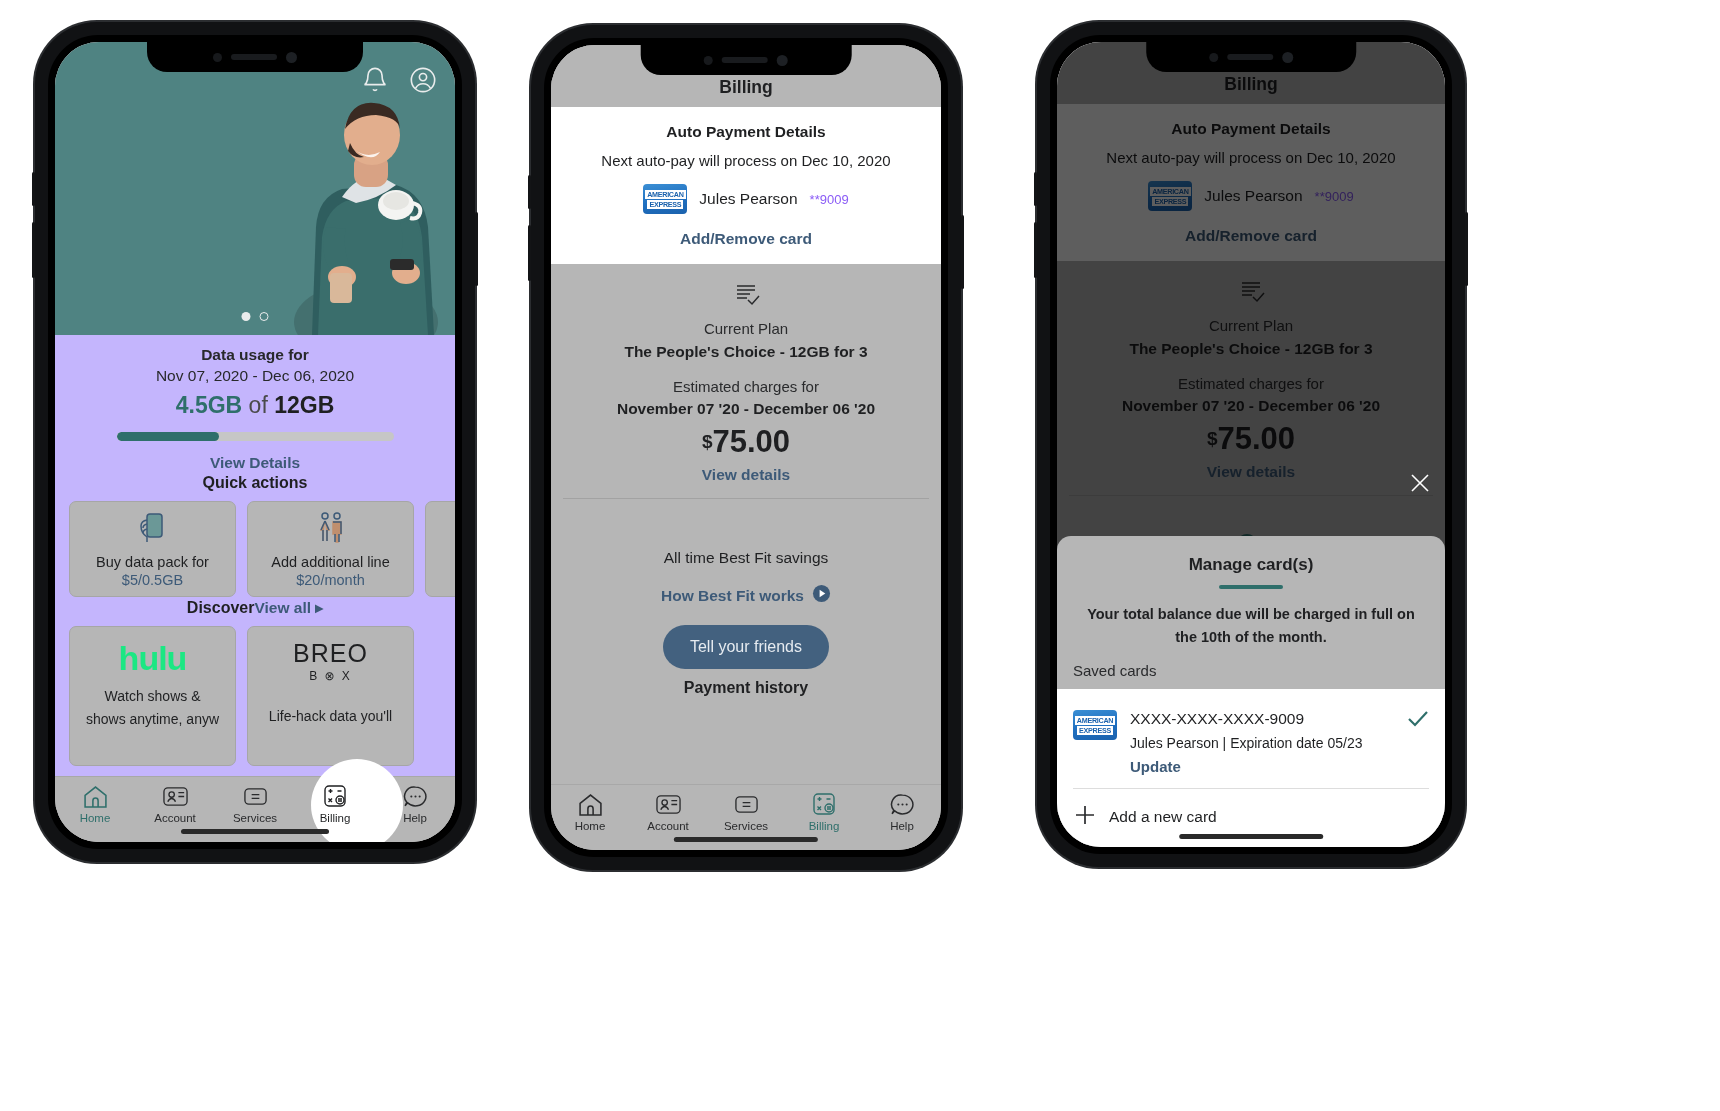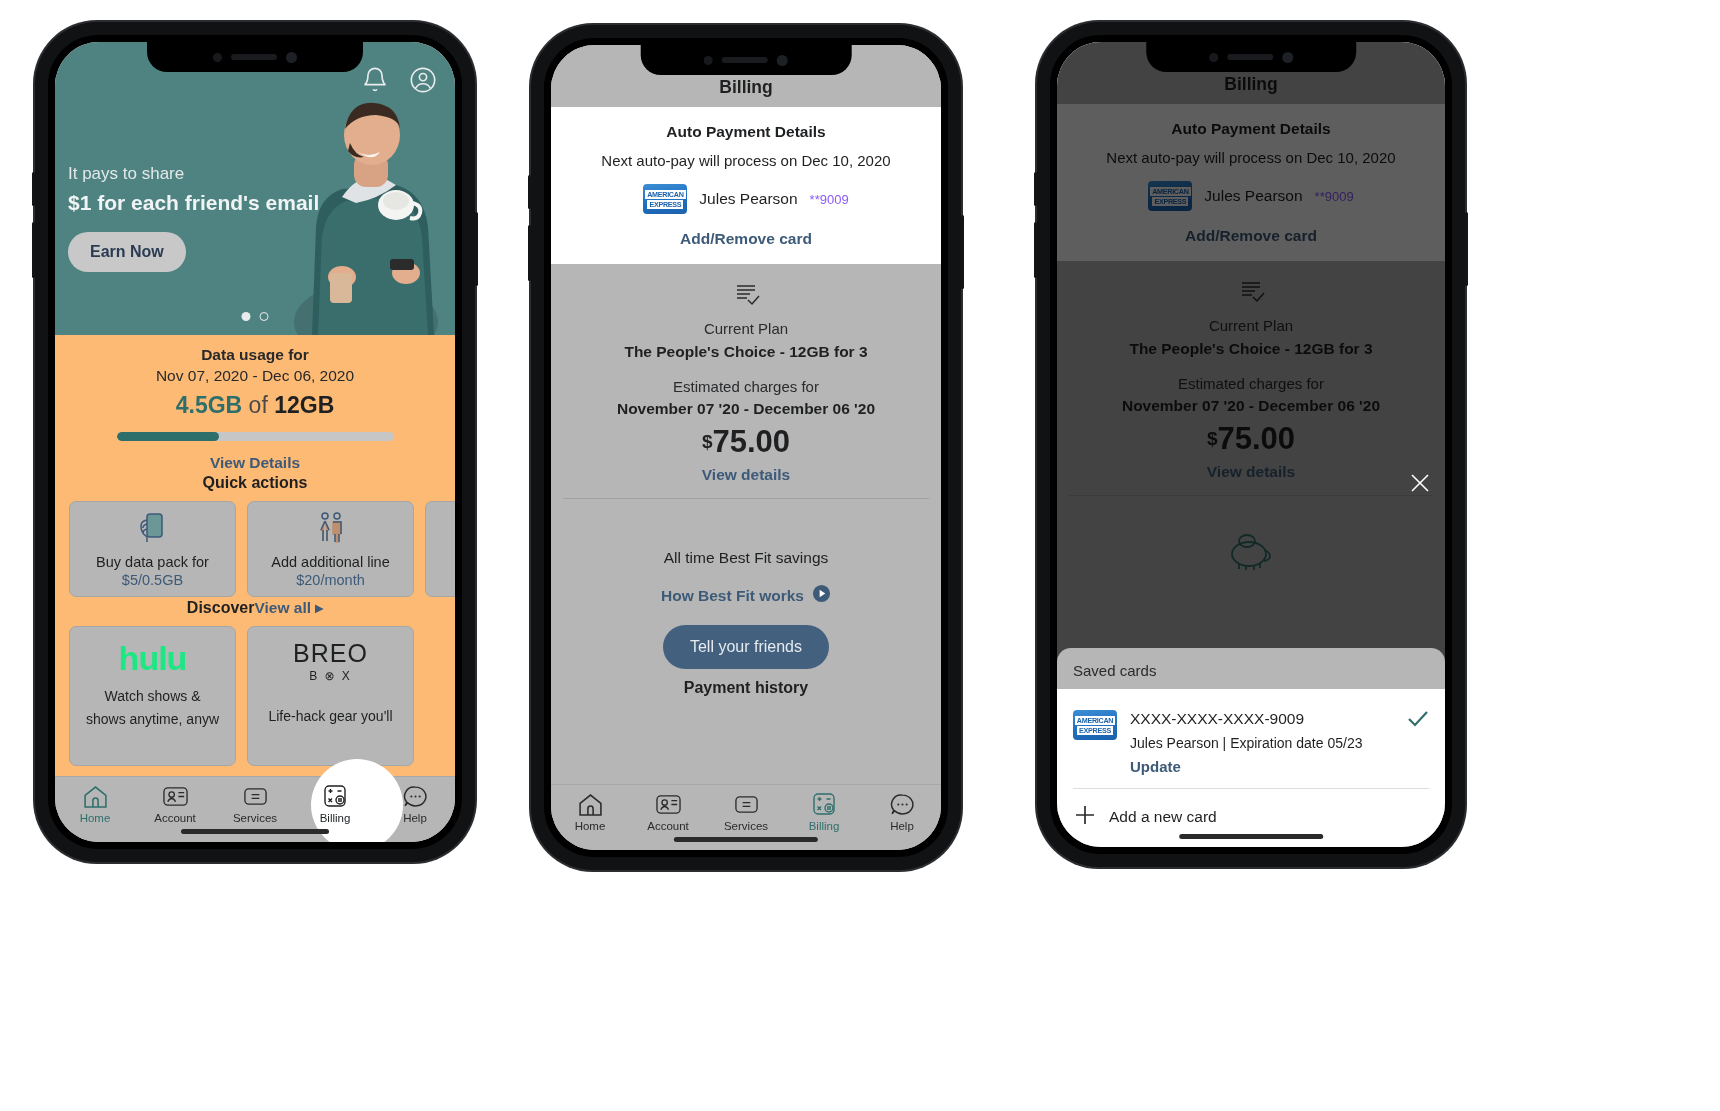--- a/index.html
+++ b/index.html
@@ -80,21 +80,21 @@
     display: inline-block; background: #c8c8c8; color: #2b3c52;
     border: none; font-size: 16px; font-weight: bold;
     padding: 11px 22px; border-radius: 22px; cursor: pointer;
     font-family: "Liberation Sans", sans-serif;
   }
   .dots { position: absolute; left: 50%; transform: translateX(-50%); bottom: 14px; display: flex; gap: 9px; z-index: 6;}
   .dot { width: 9px; height: 9px; border-radius: 50%; background: #e9ecec; }
   .dot.off { background: transparent; border: 1.5px solid #e9ecec; }
 
   
-  .body { flex: 1; background: #fdba74; padding: 0 14px; overflow: hidden; position: relative; }
+  .body { flex: 1; background: #c4b5fd; padding: 0 14px; overflow: hidden; position: relative; }
   .center { text-align: center; }
   .du-title { font-size: 15.5px; color: #28292b; font-weight: bold; margin-top: 11px; }
   .du-range { font-size: 15.5px; color: #28292b; margin-top: 3px; }
   .du-amount { margin-top: 7px; font-size: 23px; font-weight: bold; }
   .du-used { color: #2f6f6b; }
   .du-of { color: #4a4a4a; font-weight: normal; }
   .du-total { color: #1f2022; }
   .bar { margin: 13px auto 0; width: 277px; height: 9px; border-radius: 6px; background: #c6c6c6; overflow: hidden; }
   .bar-fill { height: 100%; border-radius: 6px; background: #2f6f6b; }
   .link { color: #3d5a78; font-weight: bold; font-size: 15.5px; cursor: pointer; }
@@ -251,25 +251,20 @@
               <path d="M168 142 Q182 166 172 192 L152 186 Q160 166 154 146 Z" fill="#3a6e6c"></path>
               <ellipse cx="96" cy="200" rx="14" ry="11" fill="#e2ae8d"></ellipse>
               <ellipse cx="160" cy="196" rx="14" ry="11" fill="#e2ae8d"></ellipse>
               <rect x="144" y="182" width="24" height="11" rx="3" fill="#2b2b2b"></rect>
               <rect x="84" y="196" width="22" height="30" rx="4" fill="#d9b89a"></rect>
               <ellipse cx="150" cy="128" rx="18" ry="15" fill="#f4f4f2"></ellipse>
               <ellipse cx="150" cy="124" rx="13" ry="9" fill="#e6e6e2"></ellipse>
               <path d="M166 126 q10 2 8 10 q-2 7 -10 5" fill="none" stroke="#f4f4f2" stroke-width="4"></path>
             </svg>
 
-            <div class="hero-text">
-              <div class="hero-kicker">It pays to share</div>
-              <div class="hero-title">$1 for each friend's email</div>
-              <button class="hero-btn">Earn Now</button>
-            </div>
 
             <div class="dots">
               <span class="dot"></span>
               <span class="dot off"></span>
             </div>
           </div>
 
           <div class="body">
             <div class="center">
               <div class="du-title">Data usage for</div>
@@ -326,21 +321,21 @@
               <div class="dcard">
                 <div class="hulu-logo">hulu</div>
                 <div class="desc">
                   <div>Watch shows &amp;</div>
                   <div>shows anytime, anyw</div>
                 </div>
               </div>
               <div class="dcard">
                 <div class="breo">BREO</div>
                 <div class="breo-sub">B ⊗ X</div>
-                <div class="desc" style="margin-top:22px">Life-hack gear you'll</div>
+                <div class="desc" style="margin-top:22px">Life-hack data you'll</div>
               </div>
             </div>
           </div>
 
           <div class="tabbar">
             <div class="spotlight" style="left:256px; top:-18px;"></div>
             <div class="tab active">
               <span class="ticon">
                 <svg width="25" height="23" viewBox="0 0 24 22" fill="none" stroke="#2f6f6b" stroke-width="1.5">
                     <path d="M2 10 L12 2 L22 10 V21 H2 Z"></path>
@@ -589,20 +584,25 @@
           <div class="homebar"></div>
 
           <div class="dim"></div>
           <span class="close-x">
             <svg width="22" height="22" viewBox="0 0 22 22" stroke="#ffffff" stroke-width="1.6">
                 <path d="M3 3 L19 19 M19 3 L3 19"></path>
               </svg>
           </span>
 
           <div class="sheet">
+            <div class="sheet-head">
+              <div class="sheet-title">Manage card(s)</div>
+              <div class="sheet-rule"></div>
+              <div class="sheet-note">Your total balance due will be charged in full on the 10th of the month.</div>
+            </div>
             <div class="saved-lbl">Saved cards</div>
             <div class="sheet-white">
               <div class="saved-card">
                 <span class="amex">
                     <b>AMERICAN</b>
                     <b>EXPRESS</b>
                   </span>
                 <span class="sc-text">
                   <div class="sc-num">XXXX-XXXX-XXXX-9009</div>
                   <div class="sc-meta">Jules Pearson | Expiration date 05/23</div>

